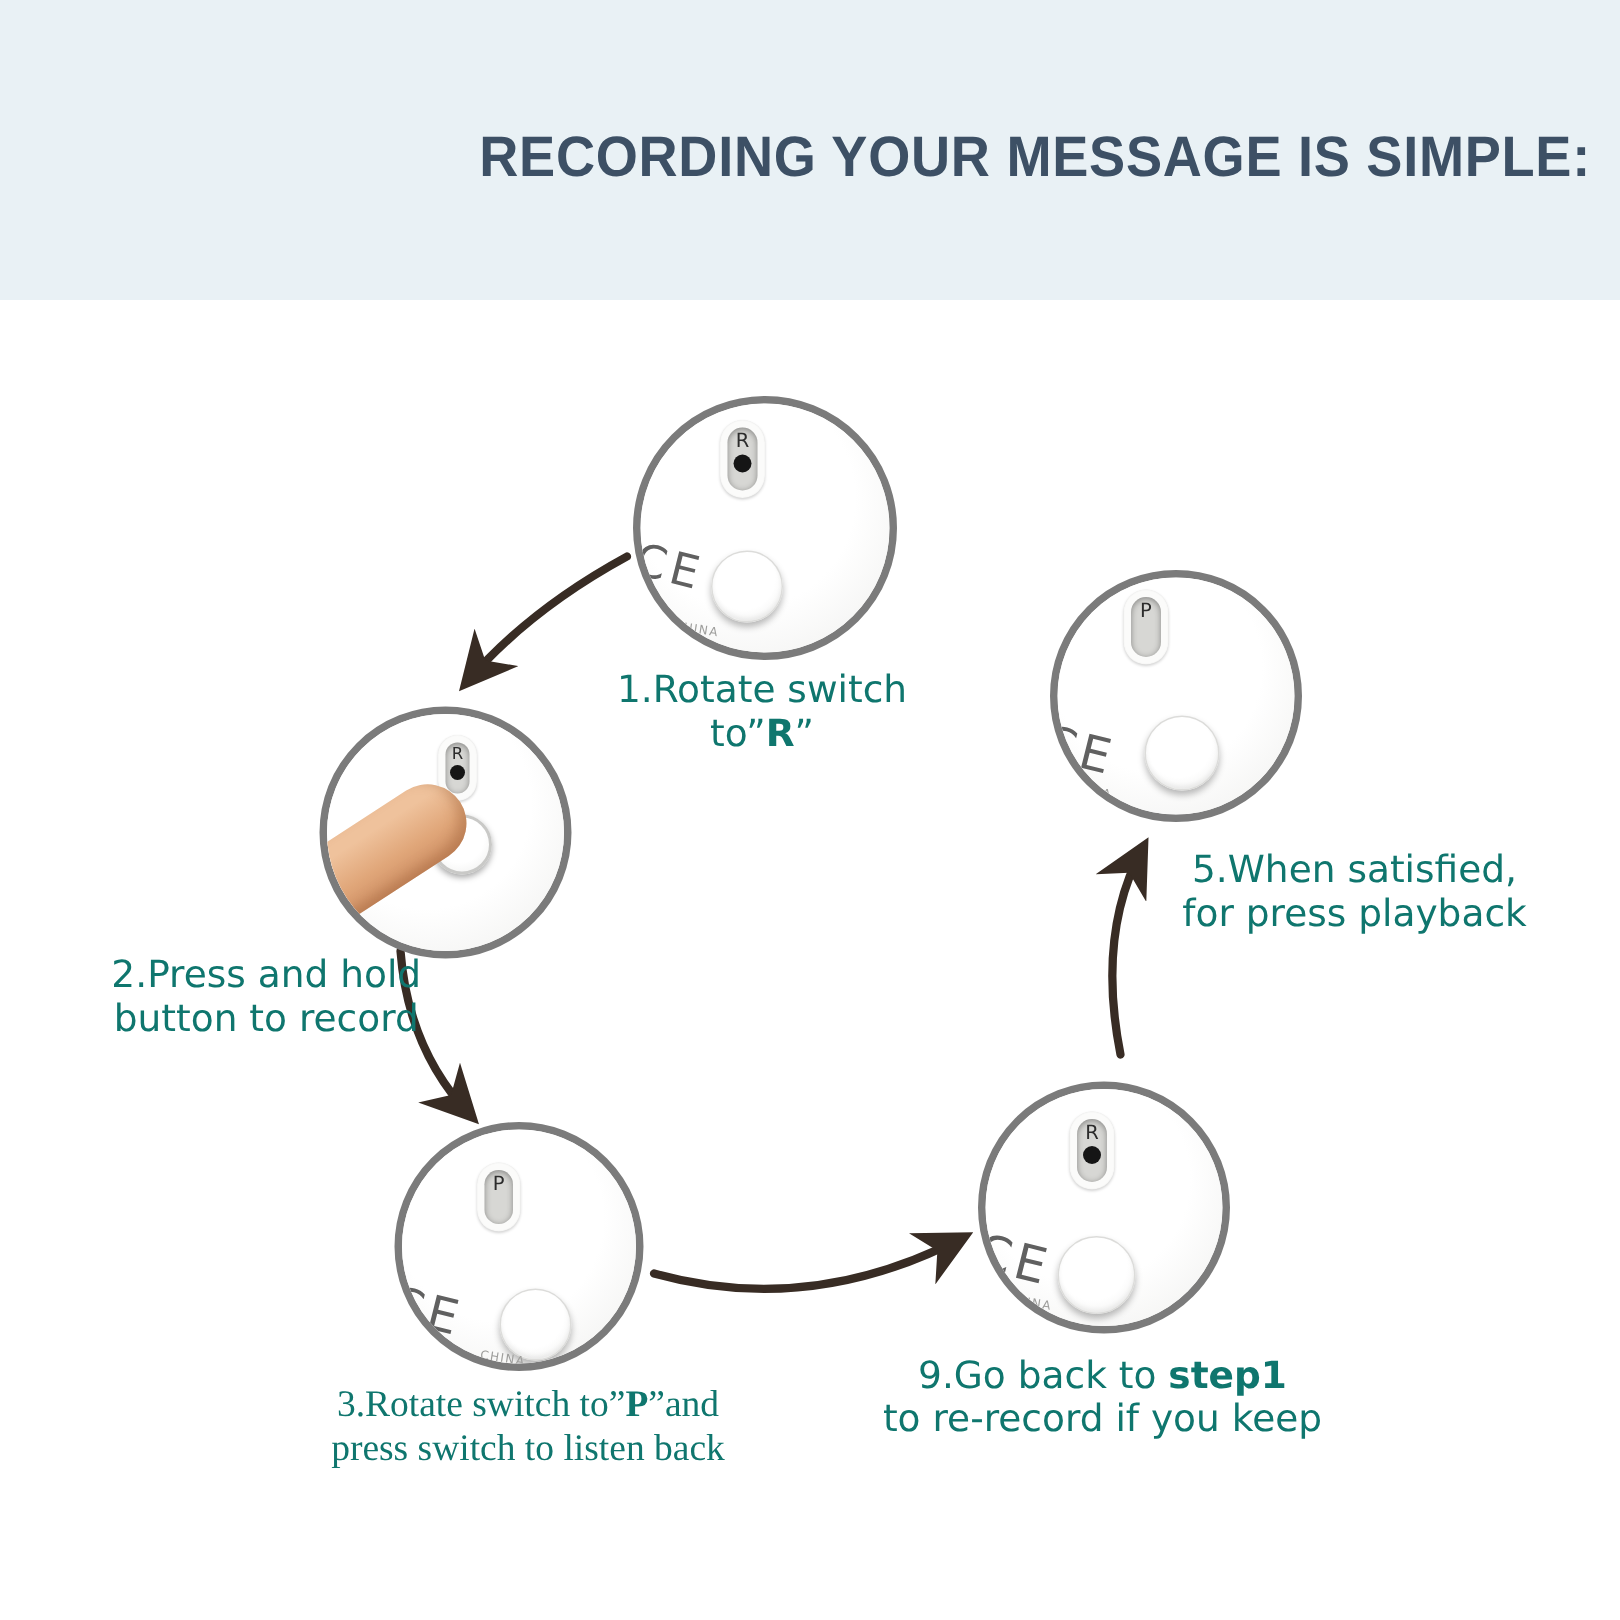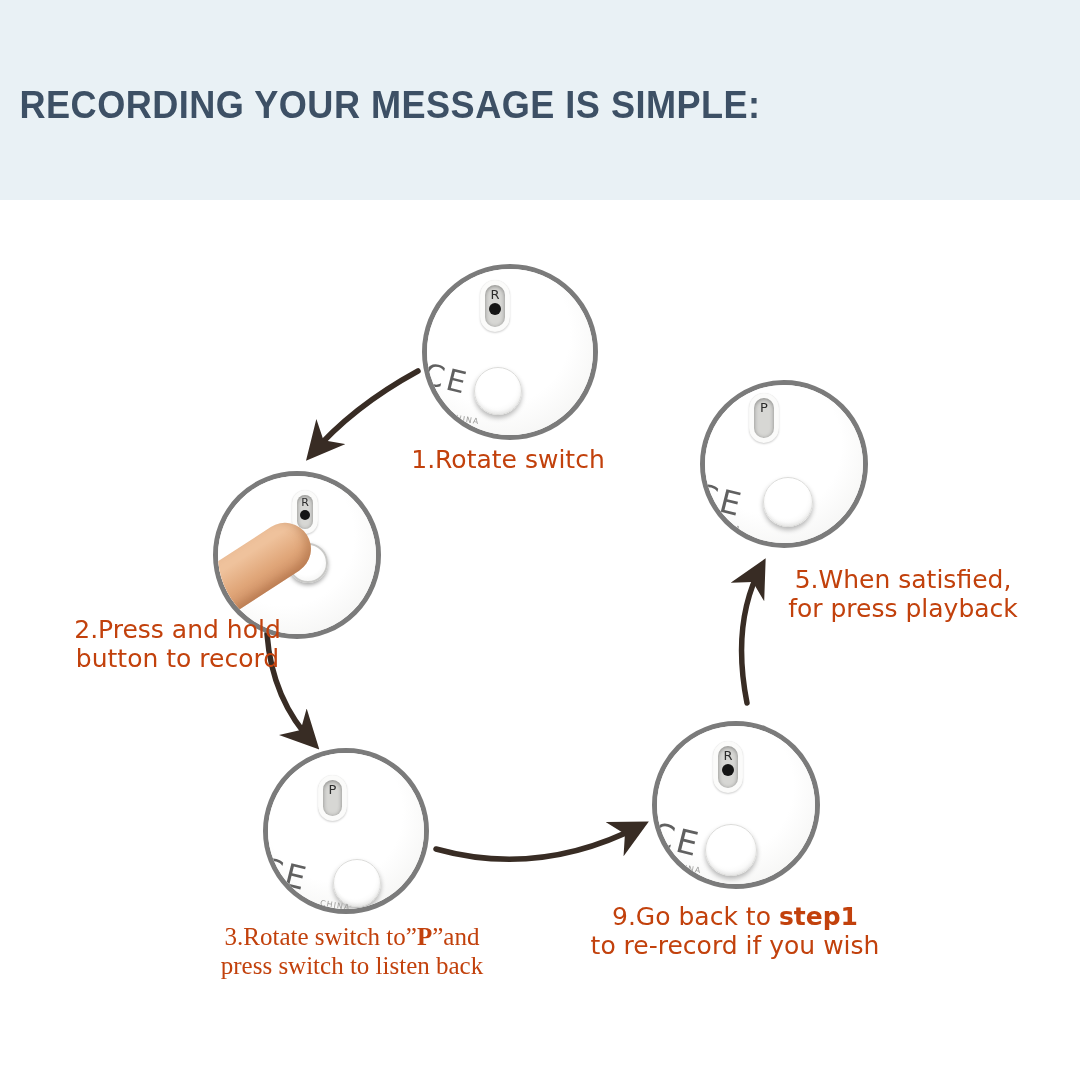--- a/index.html
+++ b/index.html
@@ -3,21 +3,21 @@
 <meta charset="utf-8">
 <style>
   html,body{margin:0;padding:0;background:#ffffff;}
   #canvas{
     position:relative;width:1080px;height:1080px;overflow:hidden;
     background:#ffffff;font-family:"DejaVu Sans",sans-serif;
   }
   
   .header{
     position:absolute;left:0;top:0;width:1080px;height:200px;
-    background:#e9f1f5;display:flex;align-items:flex-start;justify-content:flex-start;
+    background:#e9f1f5;display:flex;align-items:flex-start;justify-content:flex-end;
   }
   .header h1{
     margin:0;padding-top:84px;
     font-family:"Liberation Sans",sans-serif;
     font-weight:bold;font-size:38px;letter-spacing:.5px;color:#3d5065;
     transform:scaleX(.95);transform-origin:center;white-space:nowrap;
   }
   
   svg.arrows{position:absolute;left:0;top:0;width:1080px;height:1080px;pointer-events:none;}
   
@@ -89,26 +89,26 @@
   .c5 .china{left:6px;top:138px;}
   
   .finger{
     position:absolute;left:-58px;top:128px;width:175px;height:52px;border-radius:26px;
     background:linear-gradient(to bottom, #efc29c 20%, #e0a679 65%, #cf9065 100%);
     transform:rotate(-33deg);transform-origin:left center;z-index:3;
     box-shadow:inset -4px -5px 8px rgba(150,90,50,.35);
   }
   
   .cap{
-    position:absolute;font-size:25px;line-height:1.16;color:#c2410c;
+    position:absolute;font-size:25px;line-height:1.16;color:#0f766e;
     text-align:center;letter-spacing:0;
   }
   .cap b{font-weight:bold;}
   .cap1{left:358px;top:445px;width:300px;}
-  .cap2{left:30px;top:615px;width:295px;}
+  .cap2{left:30px;top:635px;width:295px;}
   .cap3{left:163px;top:922px;width:378px;font-family:Liberation Serif, serif;}
   .cap4{left:550px;top:902px;width:370px;}
   .cap5{left:772px;top:565px;width:262px;}
 </style>
 </head>
 <body>
 
 <div id="canvas">
 
   <div class="header">
@@ -189,35 +189,36 @@
 
       </div>
     </div>
     <div class="btn"></div>
     <div class="ce">CE</div>
     <div class="china">CHINA</div>
   </div>
 
   <div class="cap cap1">
     <div class="cap-line"><span>1.Rotate switch</span></div>
+    <div class="cap-line"><span>to”</span><b>R</b><span>”</span></div>
   </div>
 
   <div class="cap cap2">
     <div class="cap-line"><span>2.Press and hold</span></div>
     <div class="cap-line"><span>button to record</span></div>
   </div>
 
   <div class="cap cap3">
     <div class="cap-line"><span>3.Rotate switch to”</span><b>P</b><span>”and</span></div>
     <div class="cap-line"><span>press switch to listen back</span></div>
   </div>
 
   <div class="cap cap4">
     <div class="cap-line"><span>9.Go back to </span><b>step1</b></div>
-    <div class="cap-line"><span>to re-record if you wish</span></div>
+    <div class="cap-line"><span>to re-record if you keep</span></div>
   </div>
 
   <div class="cap cap5">
     <div class="cap-line"><span>5.When satisfied,</span></div>
     <div class="cap-line"><span>for press playback</span></div>
   </div>
 
 </div>
 
 </body></html>

